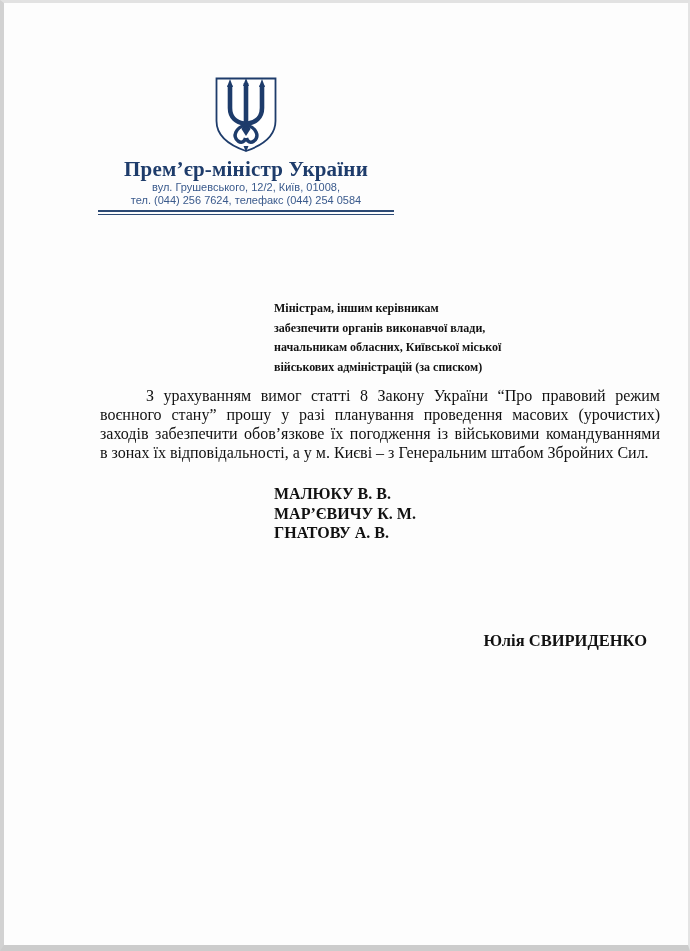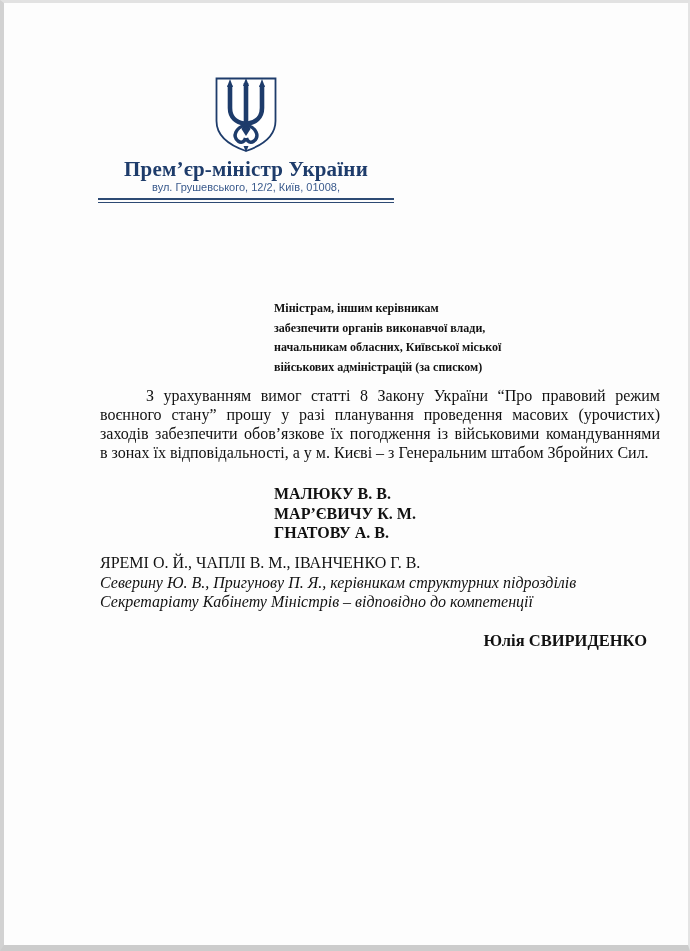--- a/index.html
+++ b/index.html
@@ -118,20 +118,21 @@
         <polygon points="32,46 36.5,53 32,60 27.5,53"></polygon>
         <polygon points="29.5,70 34.5,70 32,76"></polygon>
       </g>
       <g stroke="#1e3c6b" stroke-width="3.4" fill="none">
         <path d="M31,49 C22,52 18,60 24,65 C27.5,67.5 30.5,66 31.5,62"></path>
         <path d="M33,49 C42,52 46,60 40,65 C36.5,67.5 33.5,66 32.5,62"></path>
       </g>
     </svg>
     <div class="lh-title">Прем’єр-міністр України</div>
     <div class="lh-address">вул. Грушевського, 12/2, Київ, 01008,</div>
+    <div class="lh-address">тел. (044) 256 7624, телефакс (044) 254 0584</div>
     <div class="lh-rule"></div>
   </div>
 
   <div class="recipient">
     <div>Міністрам, іншим керівникам</div>
     <div>забезпечити органів виконавчої влади,</div>
     <div>начальникам обласних, Київської міської</div>
     <div><span>військових адміністрацій</span><span class="regular"> (за списком)</span></div>
   </div>
 
@@ -141,21 +142,16 @@
     <div class="par-line">заходів забезпечити обов’язкове їх погодження із військовими командуваннями</div>
     <div class="par-line last">в зонах їх відповідальності, а у м. Києві – з Генеральним штабом Збройних Сил.</div>
   </div>
 
   <div class="names">
     <div>МАЛЮКУ В. В.</div>
     <div>МАР’ЄВИЧУ К. М.</div>
     <div>ГНАТОВУ А. В.</div>
   </div>
 
-  <div class="officials">
-    <div>ЯРЕМІ О. Й., ЧАПЛІ В. М., ІВАНЧЕНКО Г. В.</div>
-    <div class="italic">Северину Ю. В., Пригунову П. Я., керівникам структурних підрозділів</div>
-    <div class="italic">Секретаріату Кабінету Міністрів – відповідно до компетенції</div>
-  </div>
 
   <div class="signature">Юлія СВИРИДЕНКО</div>
 
 </div>
 
 </body></html>

